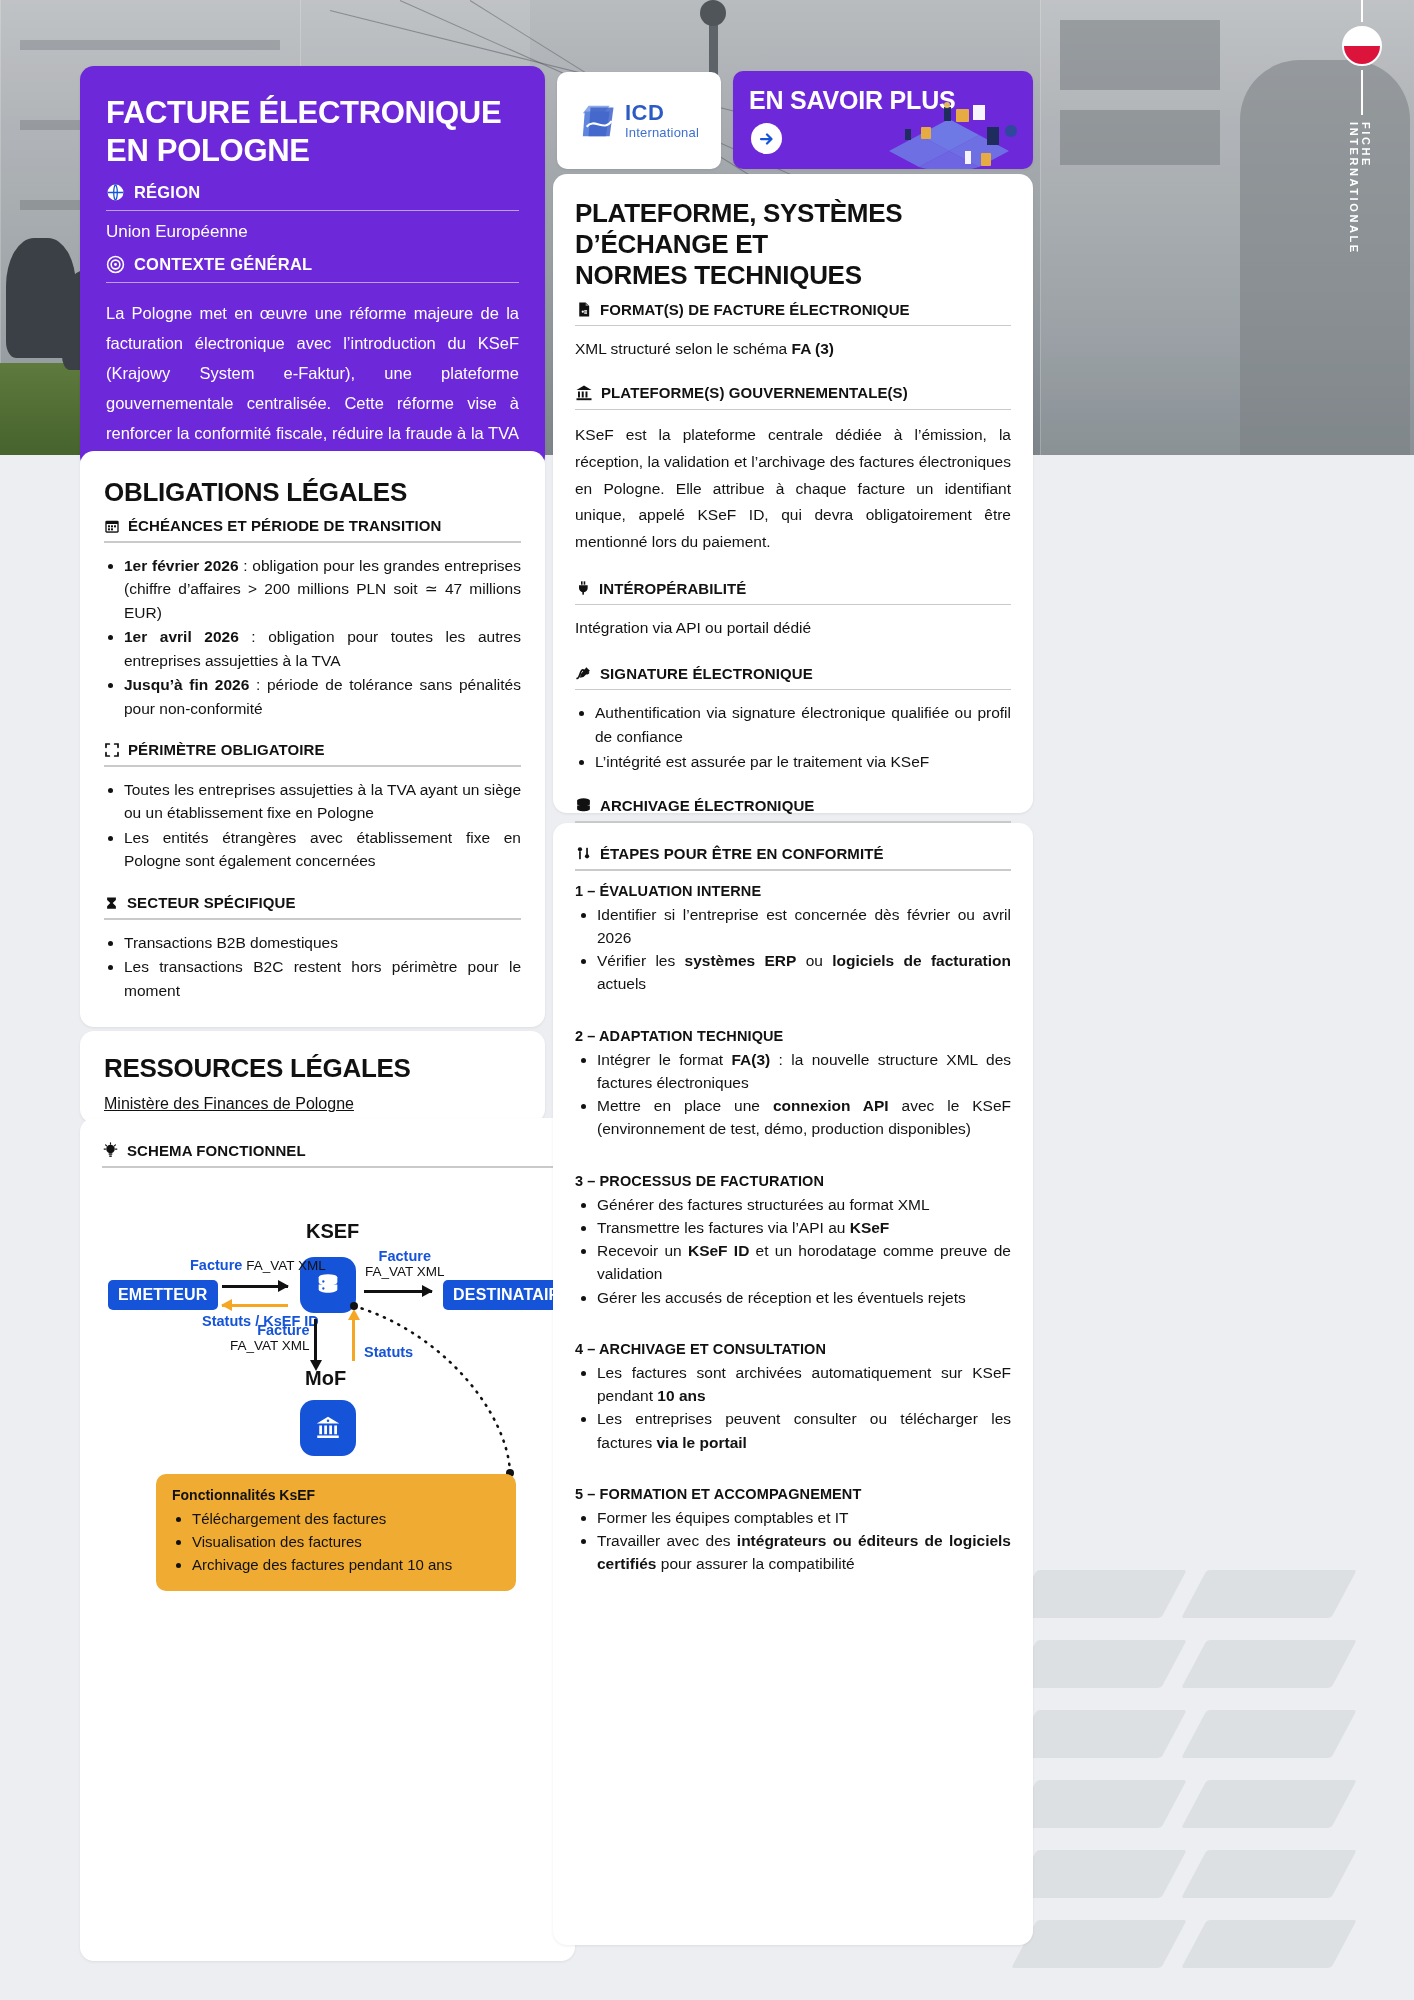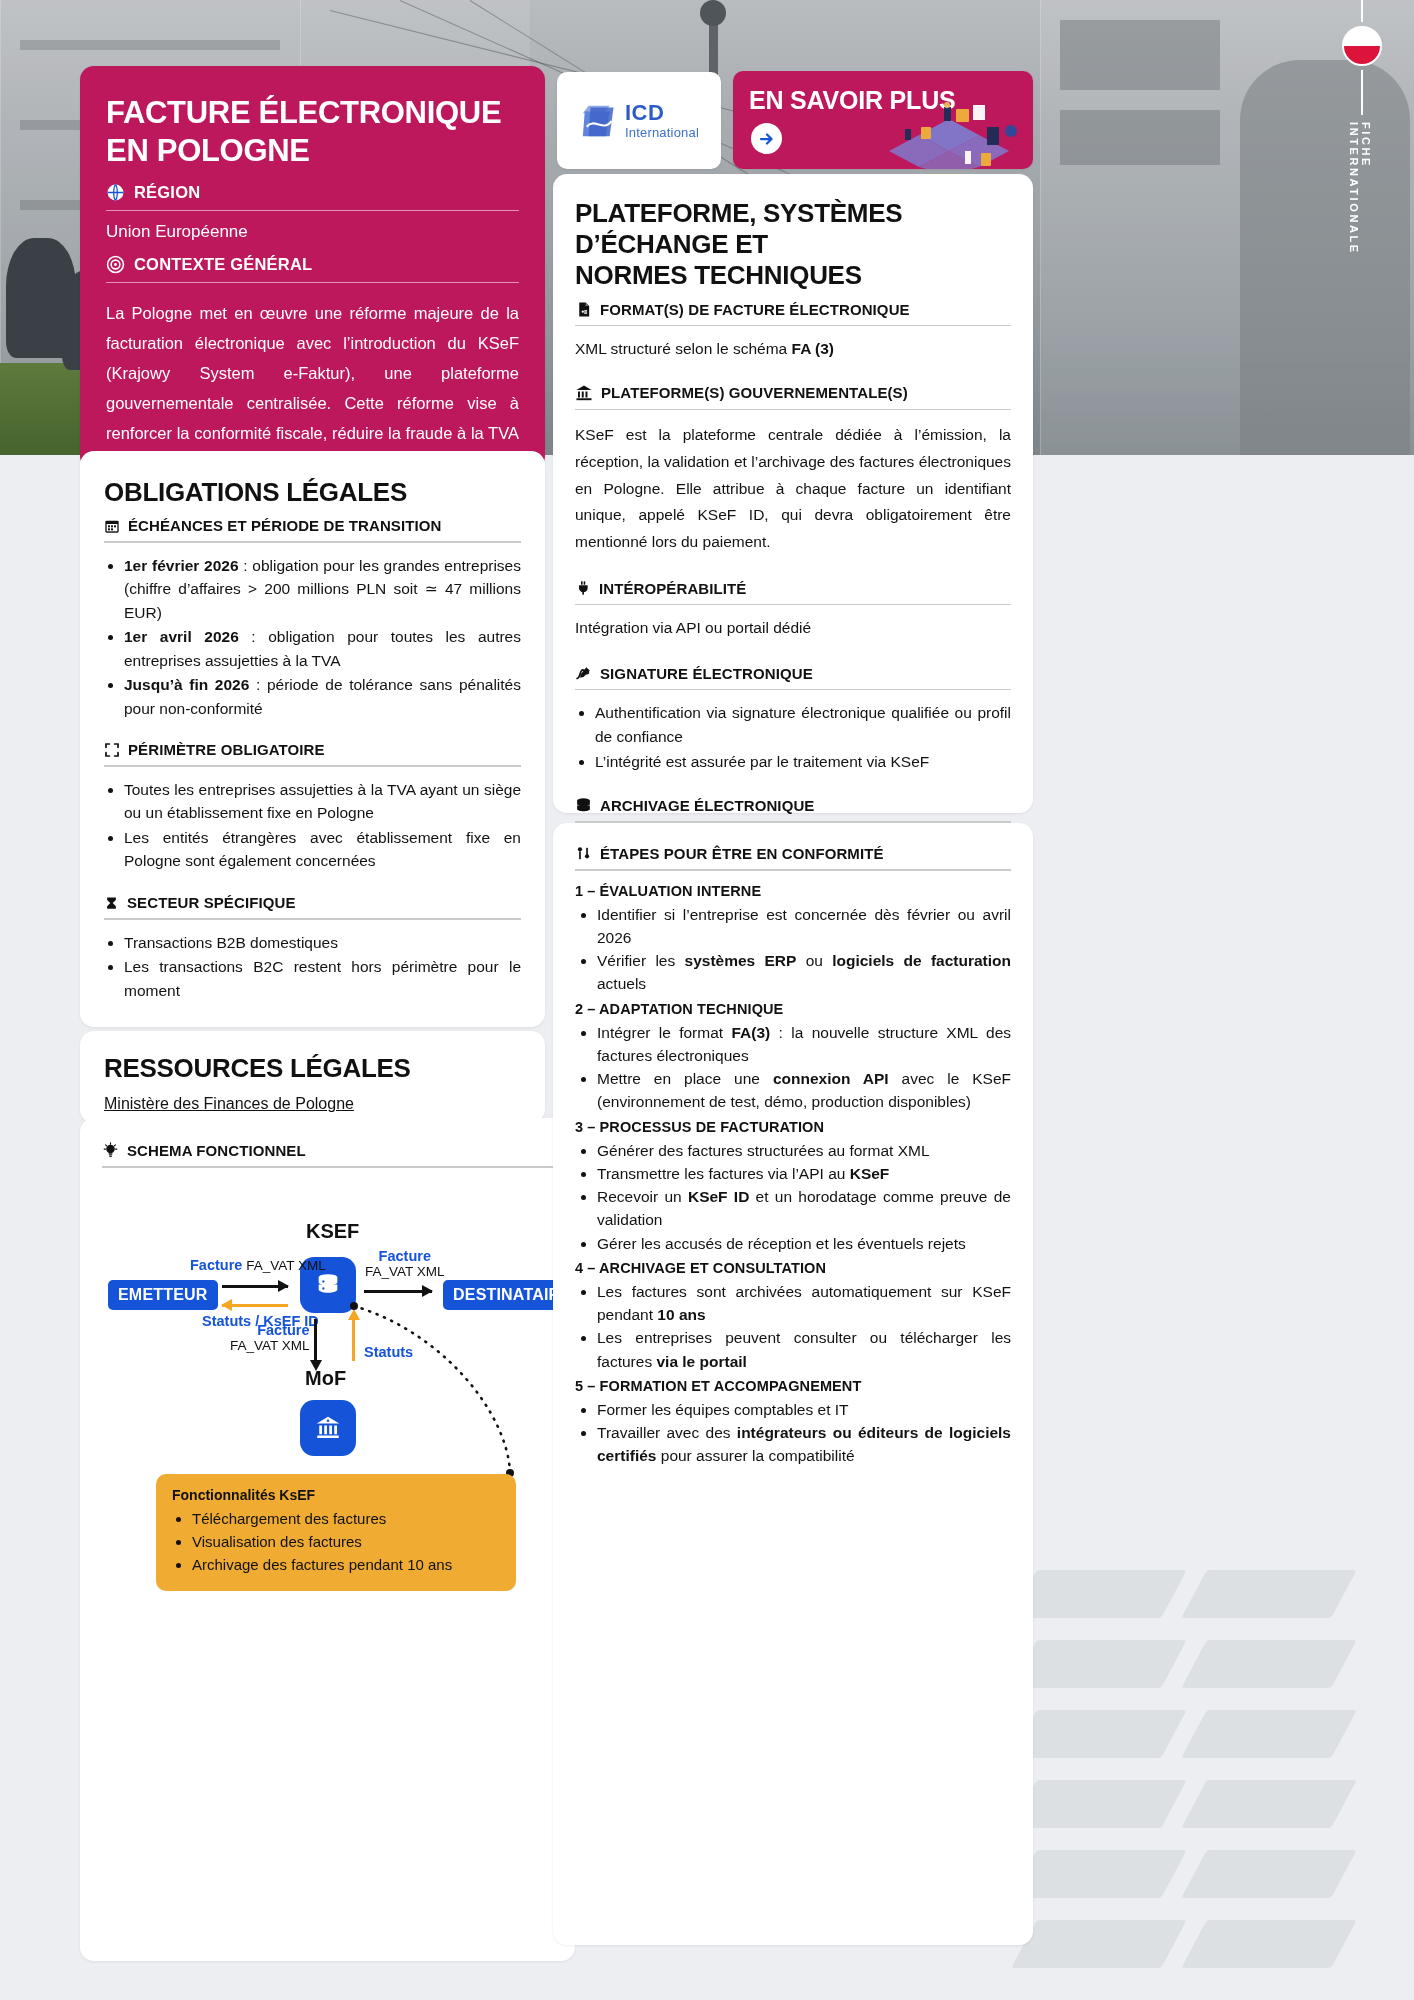--- a/index.html
+++ b/index.html
@@ -58,21 +58,21 @@
   .bg-tiles i {
     position: absolute; width: 150px; height: 48px; background: #d6d9dd;
     transform: skewX(-28deg); border-radius: 3px;
   }
 
   
   .card {
     position: absolute; background: #ffffff; border-radius: 14px;
     box-shadow: 0 1px 3px rgba(0,0,0,.07);
   }
-  .blue { background: #be185d; color: #fff; }
+  .blue { background: #6d28d9; color: #fff; }
 
   
   #hero {
     left: 80px; top: 66px; width: 465px; height: 404px;
     padding: 28px 26px 22px 26px; border-radius: 14px;
   }
   #hero h1 {
     font-size: 31px; font-weight: 800; letter-spacing: -0.3px;
     line-height: 1.22; color: #fff;
   }
@@ -159,21 +159,21 @@
     text-align: justify; margin-bottom: 1px;
   }
   .plain { font-size: 15.5px; line-height: 1.6; color: #121212; margin-top: 11px; }
   .para { font-size: 15.5px; line-height: 1.72; color: #121212; margin-top: 12px; text-align: justify; }
   .link { font-size: 16px; color: #111; text-decoration: underline; margin-top: 9px; display:inline-block; }
   b { font-weight: 800; }
 
   
   .step-title {
     font-size: 14.5px; font-weight: 800; color: #111; letter-spacing: .1px;
-    margin-top: 5px;
+    margin-top: 32px;
   }
   .step-title.first { margin-top: 12px; }
   ul.s { margin: 4px 0 0 22px; }
   ul.s li { font-size: 15.5px; line-height: 1.5; color: #121212; text-align: justify; }
 
   
   .ic { display:inline-flex; align-items:center; justify-content:center; flex: 0 0 auto; }
 
   
   #diagram { position: relative; width: 100%; height: 690px; margin-top: 14px; }

